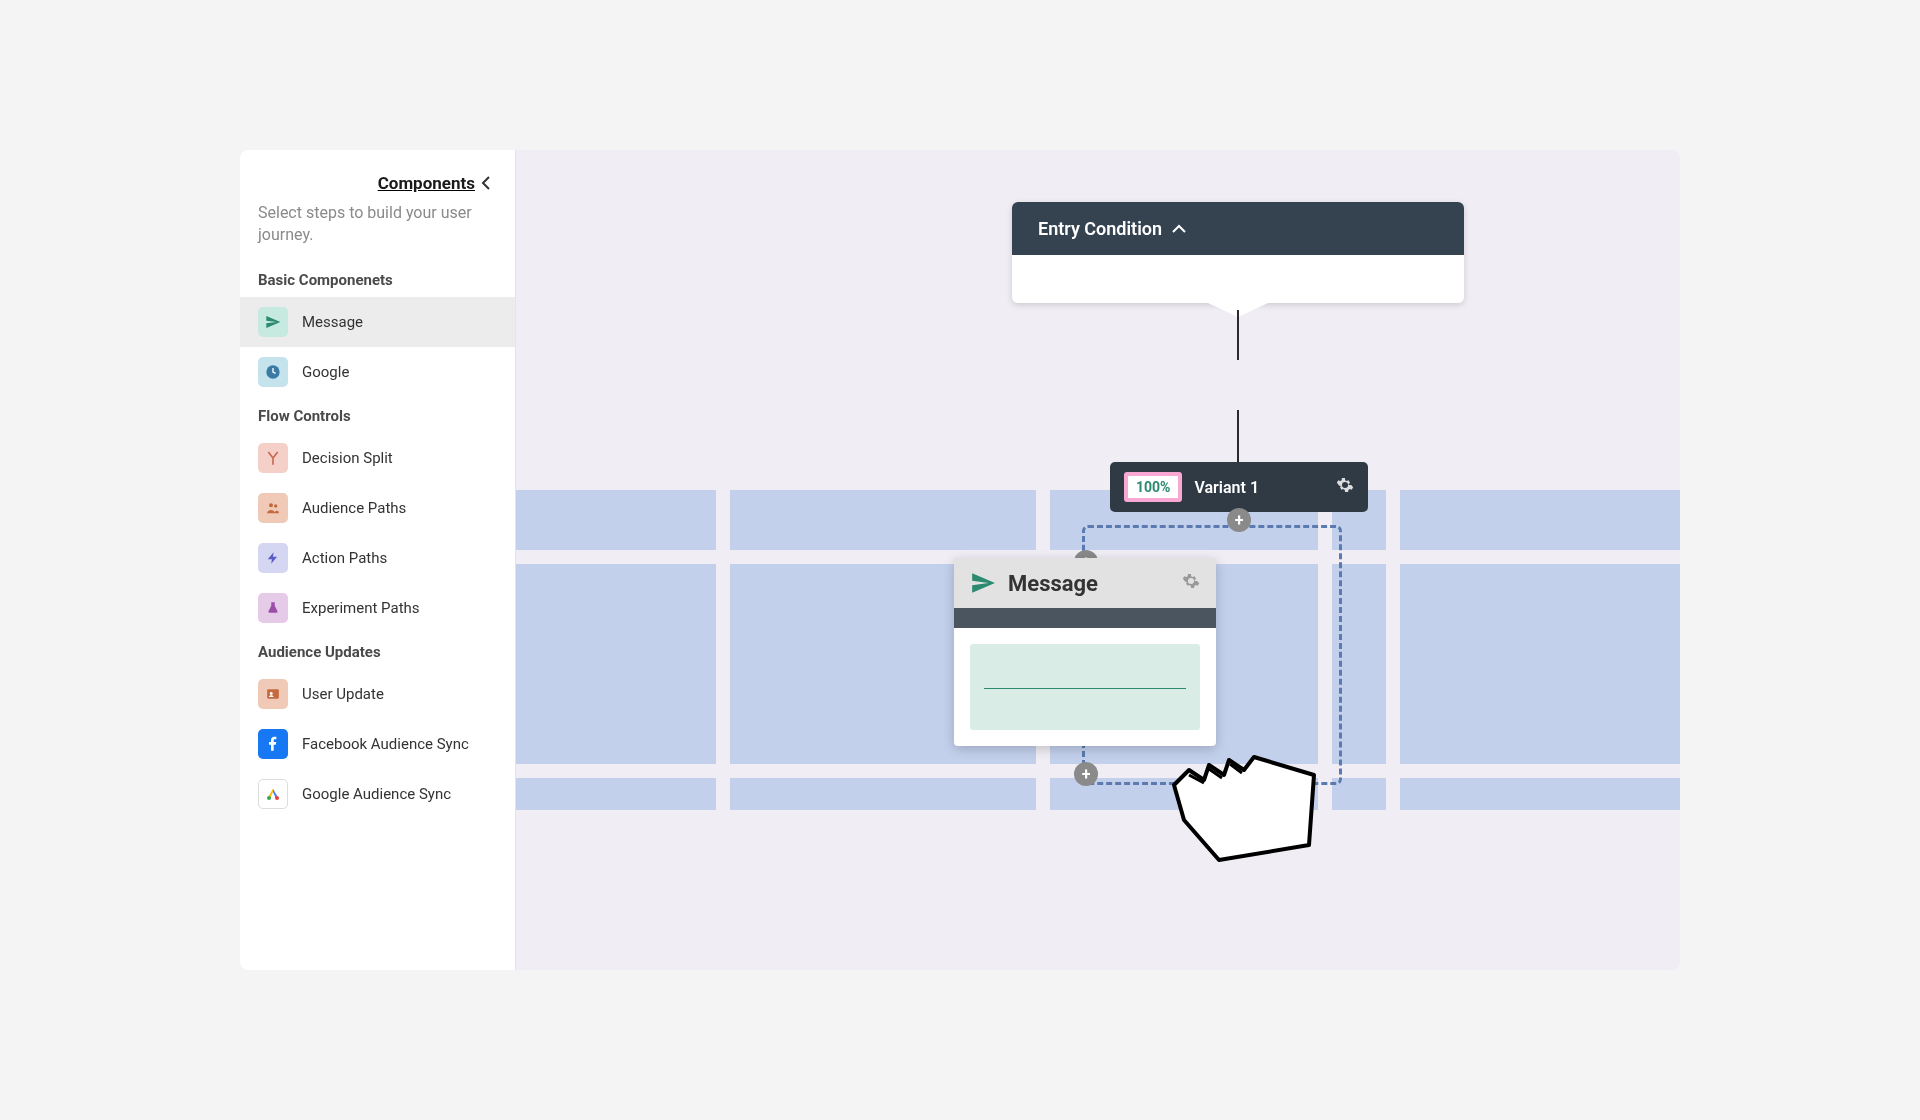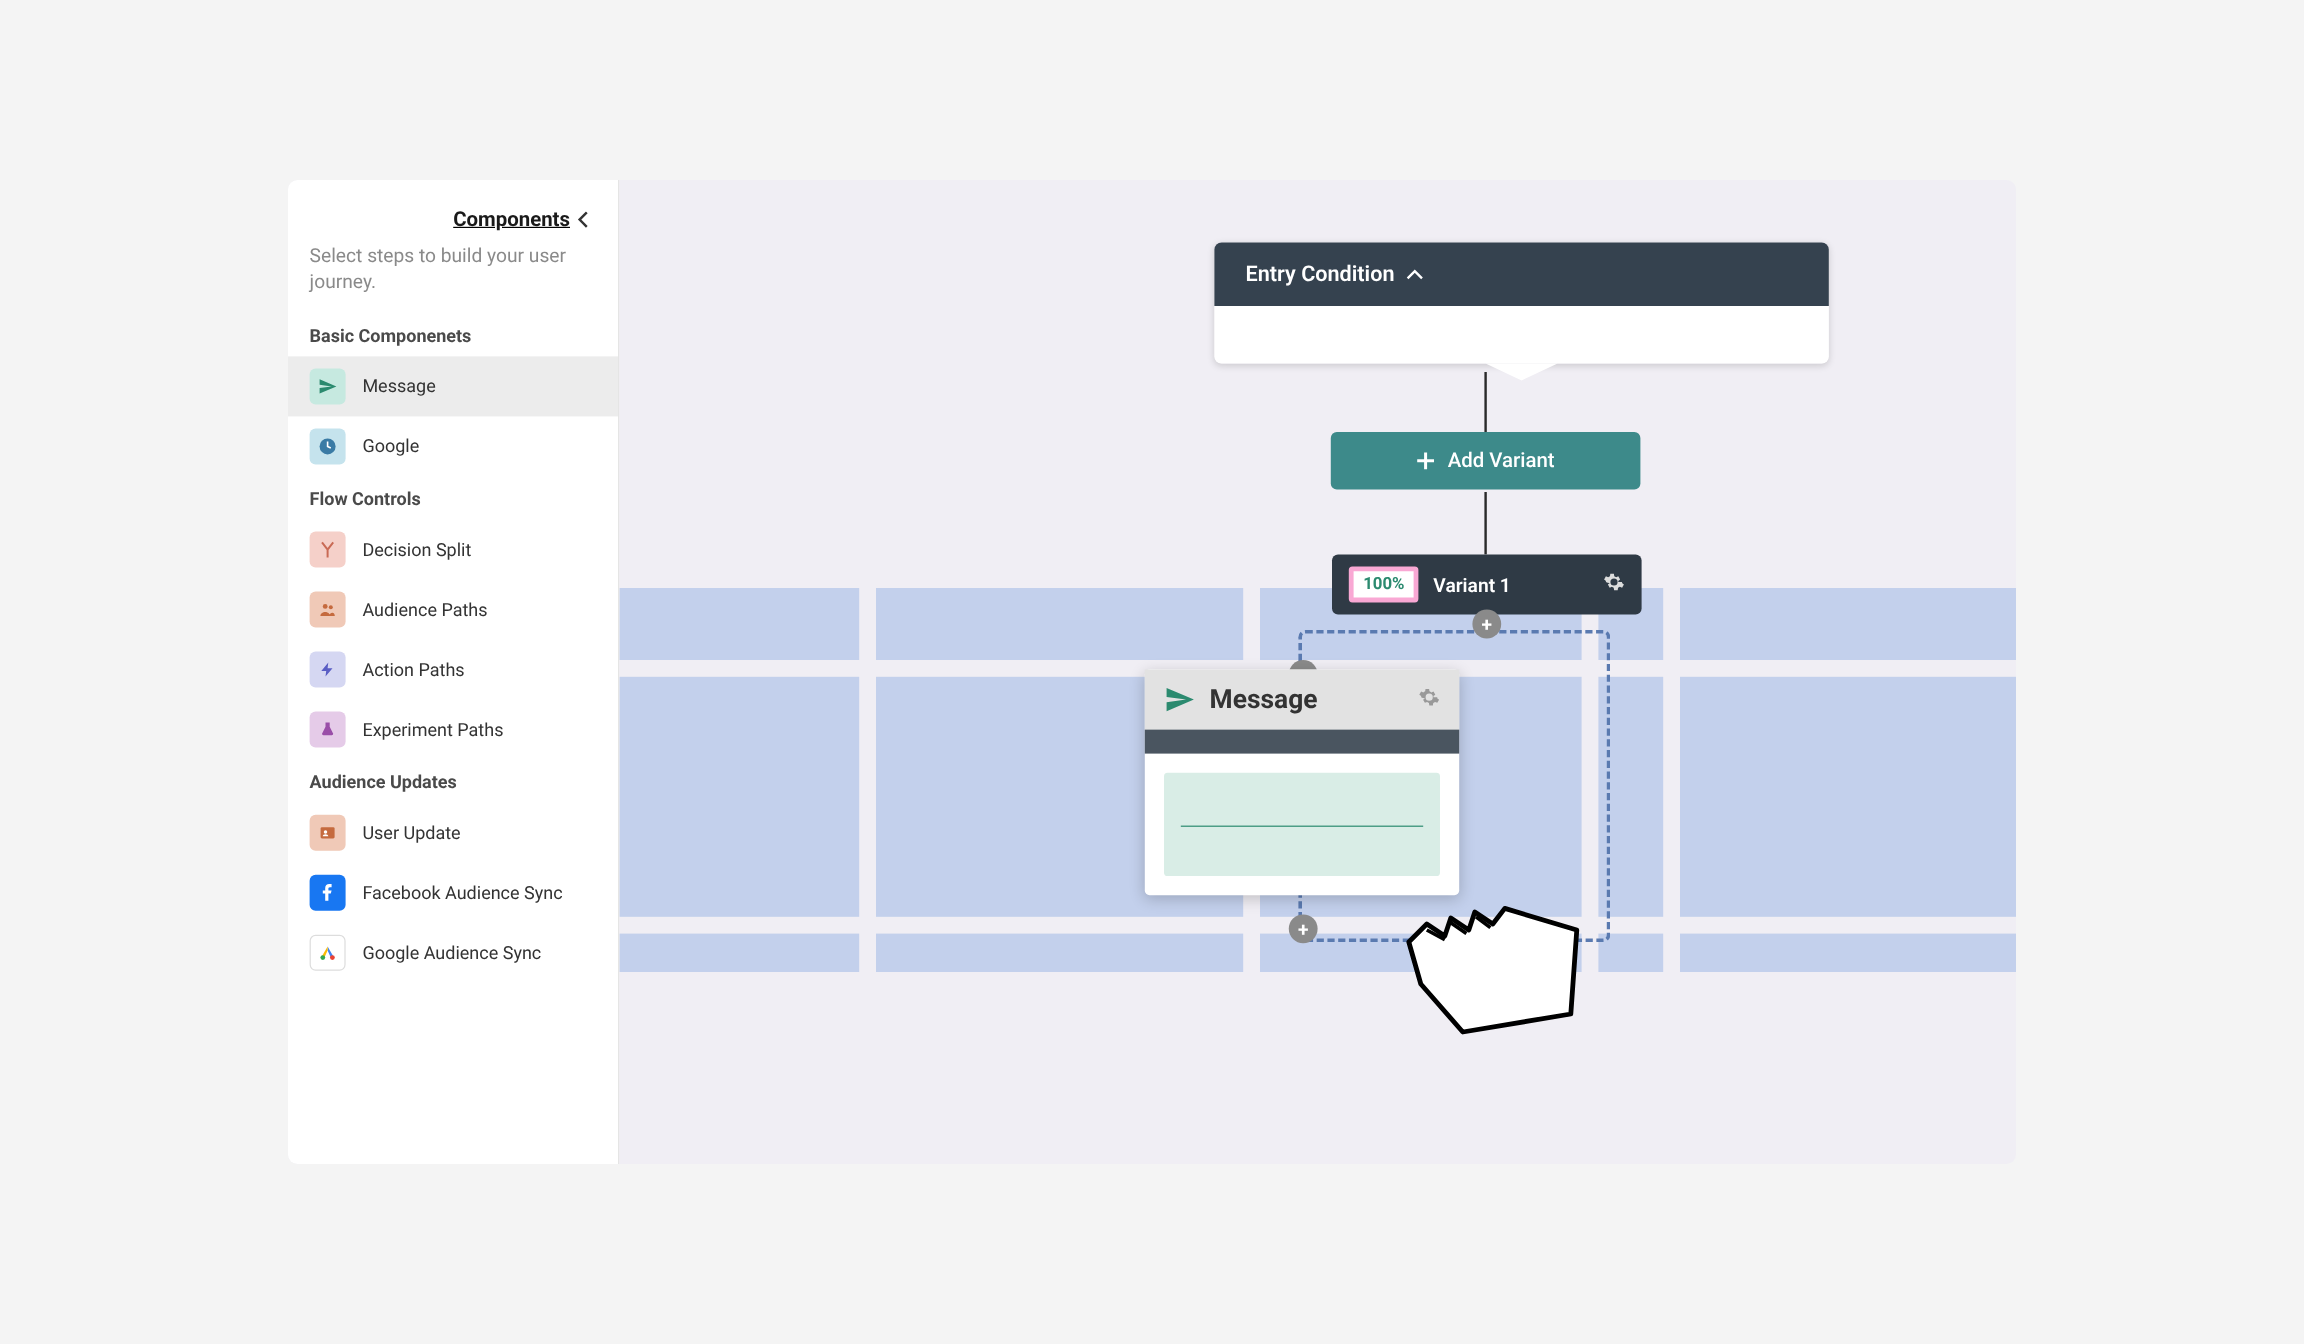--- a/index.html
+++ b/index.html
@@ -21,21 +21,21 @@
 .ic-audience { background: #f0c9b7; color: #c56a3e; }
 .ic-action { background: #d5d7f2; color: #5a5ec4; }
 .ic-experiment { background: #e5cbe8; color: #9a4ea8; }
 .ic-user { background: #f0c9b7; color: #c56a3e; }
 .ic-fb { background: #1877f2; color: #fff; }
 .ic-google { background: #fff; border: 1px solid #ddd; }
 .canvas { flex: 1; position: relative; overflow: hidden; }
 .bg-bands { position: absolute; left: 0; right: 0; }
 .band { position: absolute; background: #c3d0ec; left: 0; right: 0; }
 .band-gap { position: absolute; background: #f0eef4; top: 0; bottom: 0; width: 14px; }
-.entry-node { position: absolute; left: 496px; top: 52px; width: 512px; border-radius: 6px; overflow: visible; box-shadow: 0 2px 6px rgba(0,0,0,0.15); }
+.entry-node { position: absolute; left: 496px; top: 52px; width: 452px; border-radius: 6px; overflow: visible; box-shadow: 0 2px 6px rgba(0,0,0,0.15); }
 .entry-header { background: #35424f; color: #fff; padding: 16px 26px; display: flex; align-items: center; gap: 10px; font-size: 18px; font-weight: 600; border-radius: 6px 6px 0 0; }
 .entry-body { background: #fff; height: 48px; border-radius: 0 0 6px 6px; position: relative; }
 .entry-body::after { content: ""; position: absolute; bottom: -14px; left: 50%; transform: translateX(-50%); width: 0; height: 0; border-left: 30px solid transparent; border-right: 30px solid transparent; border-top: 14px solid #fff; }
 .connector { position: absolute; background: #2a2a2a; width: 2px; }
 .conn1 { left: 721px; top: 160px; height: 50px; }
 .conn2 { left: 721px; top: 260px; height: 52px; }
 .add-variant-btn { position: absolute; left: 593px; top: 210px; width: 258px; background: #3d8a8a; color: #fff; padding: 14px 0; border-radius: 5px; display: flex; align-items: center; justify-content: center; gap: 10px; font-size: 17px; font-weight: 500; cursor: pointer; }
 .variant-node { position: absolute; left: 594px; top: 312px; width: 258px; background: #2f3a45; color: #fff; padding: 10px 14px; border-radius: 5px; display: flex; align-items: center; gap: 12px; font-size: 16px; }
 .variant-badge { background: #fff; color: #2b8a6f; border: 4px solid #f9a8d4; padding: 3px 8px; border-radius: 3px; font-weight: 700; font-size: 14px; }
 .variant-label { flex: 1; font-weight: 600; }
@@ -174,26 +174,20 @@
         <span>Entry Condition</span>
         <svg width="14" height="10" viewBox="0 0 14 10">
             <path d="M1 8 L7 2 L13 8" stroke="#fff" stroke-width="2" fill="none"></path>
           </svg>
       </div>
       <div class="entry-body"></div>
     </div>
 
     <div class="connector conn1"></div>
 
-    <div class="add-variant-btn">
-      <svg width="16" height="16" viewBox="0 0 16 16">
-          <path d="M8 1 V15 M1 8 H15" stroke="#fff" stroke-width="2.5"></path>
-        </svg>
-      <span>Add Variant</span>
-    </div>
 
     <div class="connector conn2"></div>
 
     <div class="variant-node">
       <span class="variant-badge">100%</span>
       <span class="variant-label">Variant 1</span>
       <span class="gear-icon">
         <svg width="18" height="18" viewBox="0 0 24 24" fill="#ddd">
             <path d="M12 8a4 4 0 100 8 4 4 0 000-8zm9 4a7 7 0 01-.1 1.2l2.1 1.6-2 3.5-2.5-1a7 7 0 01-2 1.2l-.4 2.7h-4l-.4-2.7a7 7 0 01-2-1.2l-2.5 1-2-3.5 2.1-1.6A7 7 0 013 12a7 7 0 01.1-1.2L1 9.2l2-3.5 2.5 1a7 7 0 012-1.2L7.9 2.8h4l.4 2.7a7 7 0 012 1.2l2.5-1 2 3.5-2.1 1.6c.1.4.1.8.1 1.2z"></path>
           </svg>

